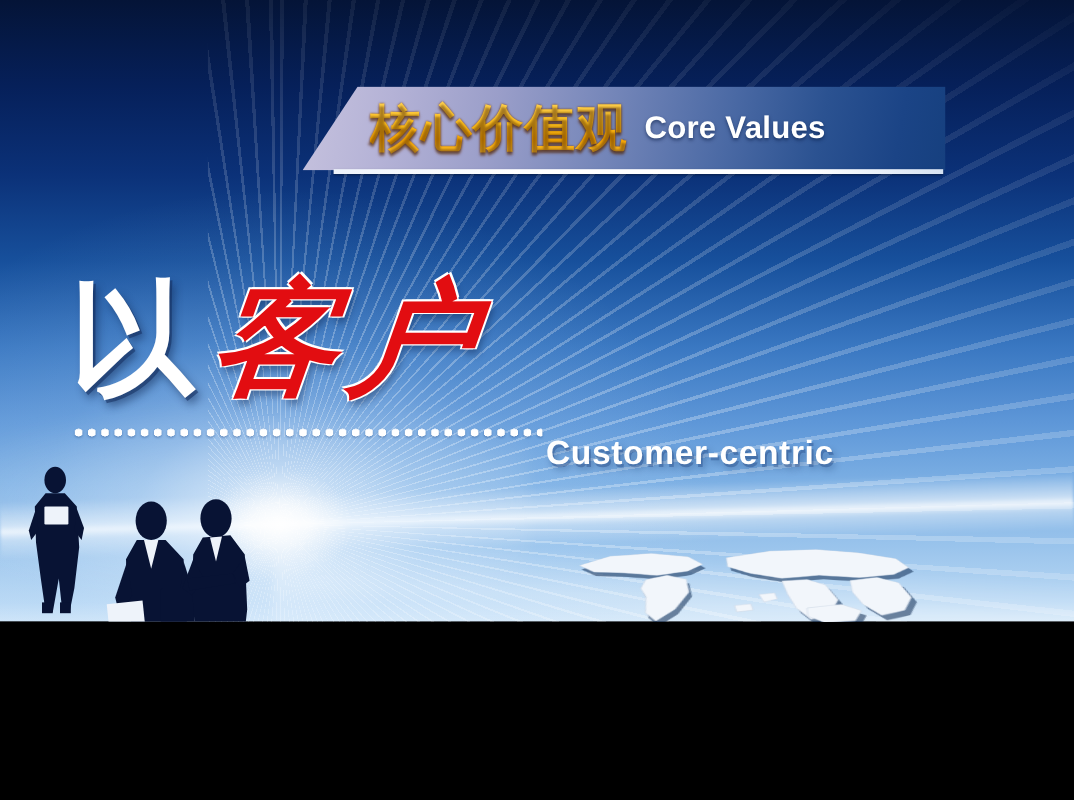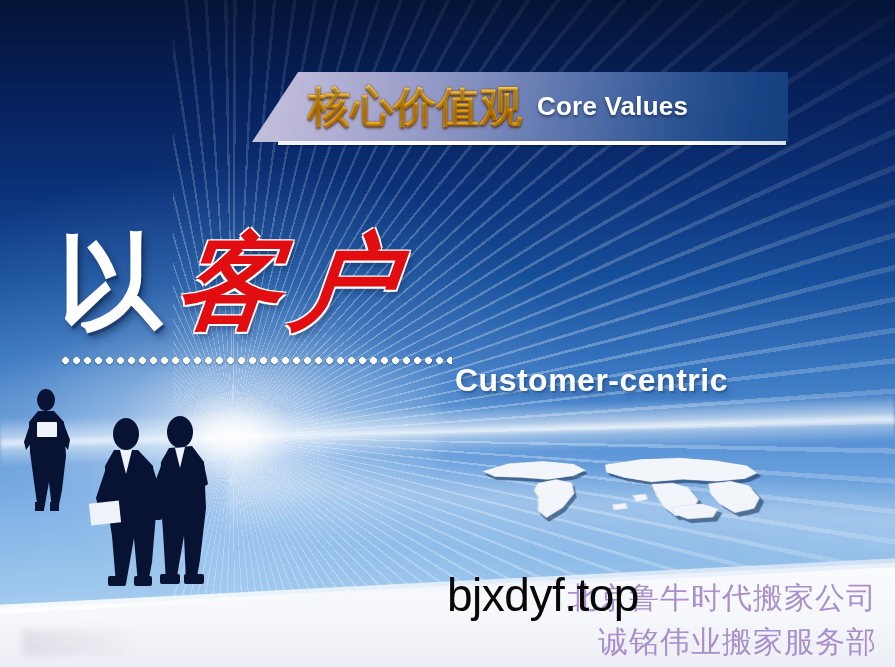--- a/index.html
+++ b/index.html
@@ -1,18 +1,18 @@
 <!DOCTYPE html>
 <html><head>
 <meta charset="utf-8">
 <style>
   html,body{margin:0;padding:0;background:#000;}
   #poster{
     position:relative;
-    width:895px;height:667px;
+    width:895px;height:518px;
     overflow:hidden;
     font-family:"Liberation Sans","DejaVu Sans",sans-serif;
     background:linear-gradient(180deg,
         #031238 0%,
         #062052 12%,
         #0a3075 26%,
         #1council 0%,
         #14478f 40%,
         #2a66b4 55%,
         #4d8ad0 70%,
@@ -203,21 +203,21 @@
     background-image:radial-gradient(circle, #ffffff 45%, rgba(255,255,255,0) 48%);
     background-size:11px 9px;
     background-repeat:repeat-x;
     filter:drop-shadow(0 1px 1px rgba(30,70,130,.45));
   }
 
   
   .subtitle{
     position:absolute;
     left:455px;top:362px;
-    font-size:32px;font-weight:bold;
+    font-size:28px;font-weight:bold;
     color:#ffffff;
     letter-spacing:.5px;
     text-shadow:
        1.5px 2px 0 rgba(25,60,120,.35),
        3px 4px 6px rgba(10,35,80,.35);
     white-space:nowrap;
   }
 
   
   .map-wrap{

